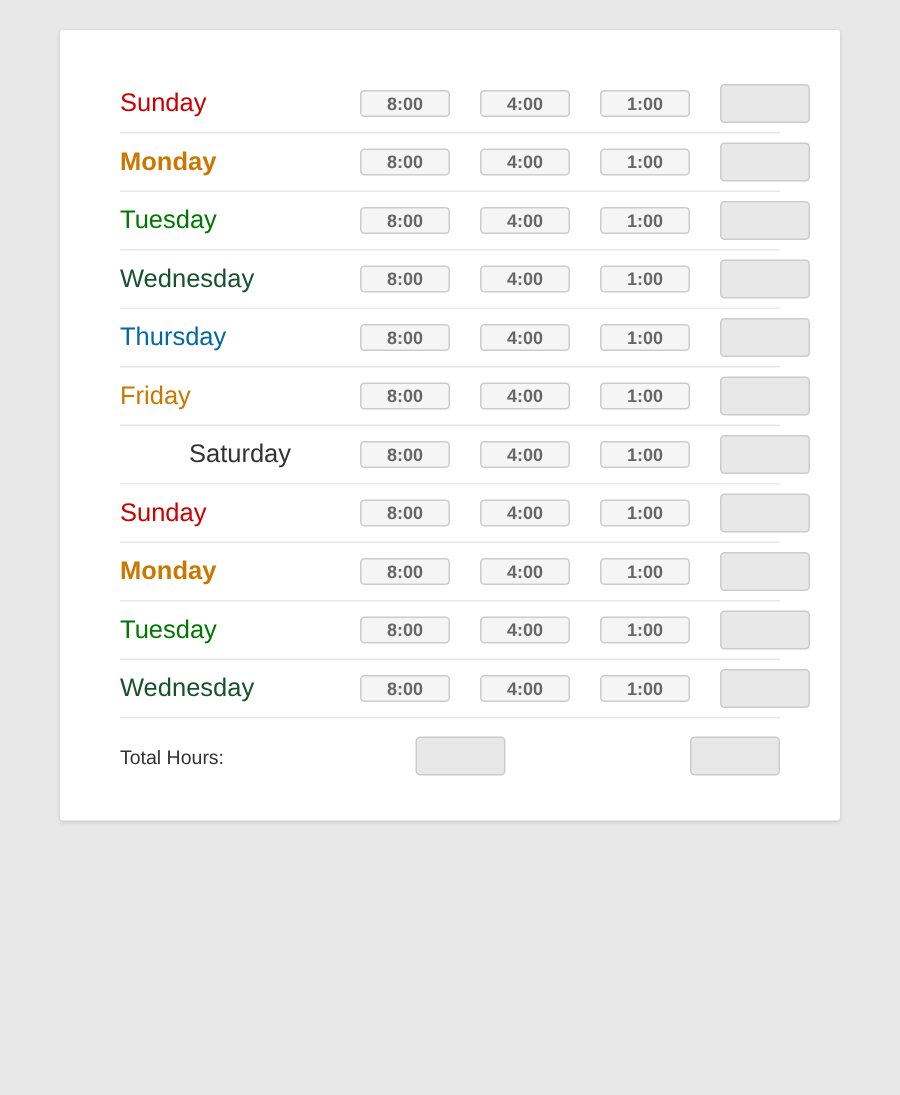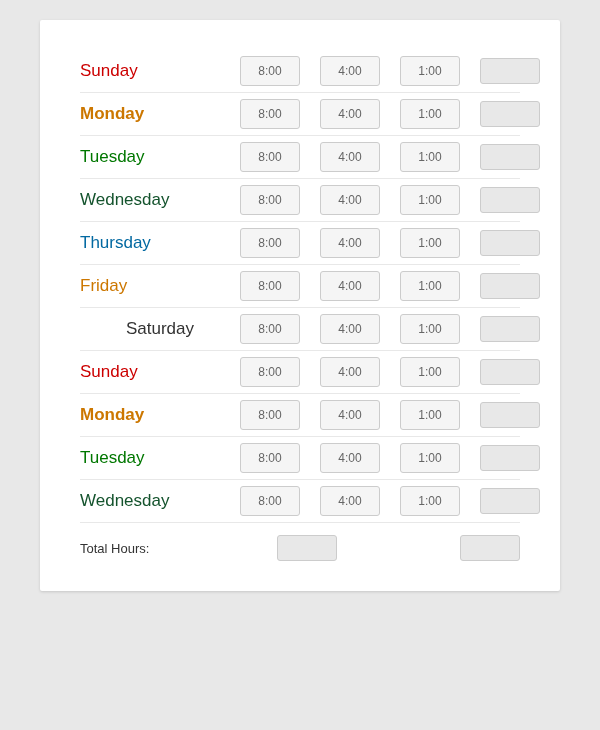--- a/index.html
+++ b/index.html
@@ -45,31 +45,32 @@
     .day-label.sunday { color: #cc0000; }
     .day-label.monday { color: #cc7700; font-weight: bold; }
     .day-label.tuesday { color: #007700; }
     .day-label.wednesday { color: #14532d; }
     .day-label.thursday { color: #0369a1; }
     .day-label.friday { color: #cc7700; }
     .day-label.saturday { color: #333; text-align: center; }
 
     .time-input {
       width: 60px;
-      height: 30px;
+      height: 18px;
       border: 1px solid #ccc;
       border-radius: 3px;
       background: #f5f5f5;
       color: #666;
       font-size: 12px;
       text-align: center;
       cursor: text;
       display: flex;
       align-items: center;
       justify-content: center;
+      font-weight: bold;
     }
     .hours-box {
       width: 60px;
       height: 26px;
       border: 1px solid #ccc;
       border-radius: 3px;
       background: #e8e8e8;
     }
     .total-row {
       display: flex;

